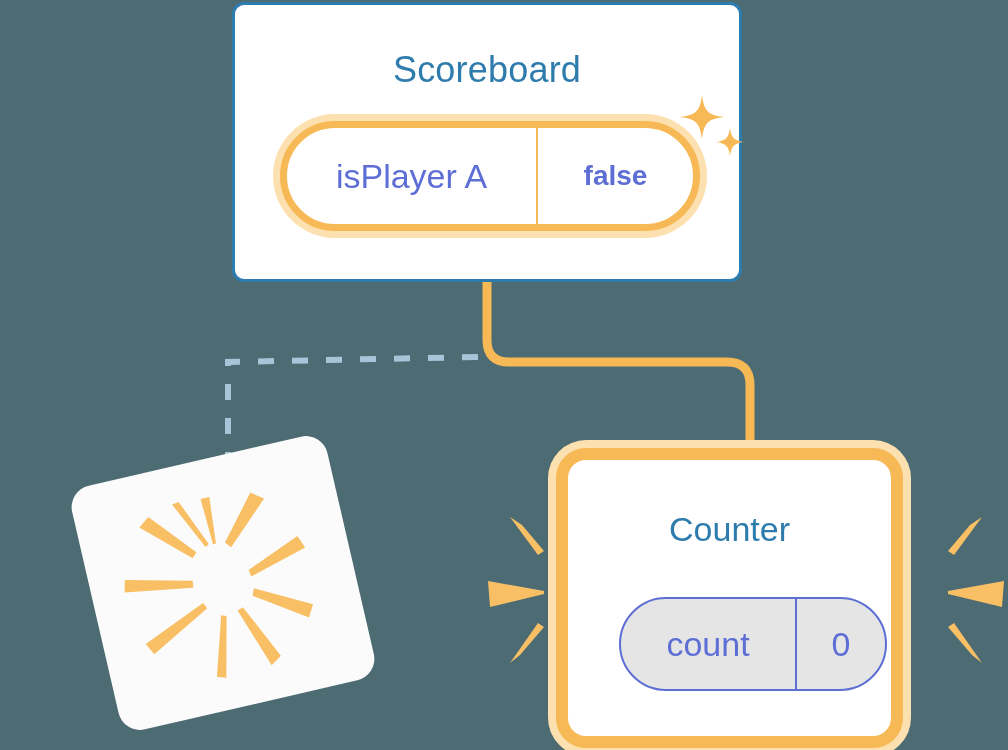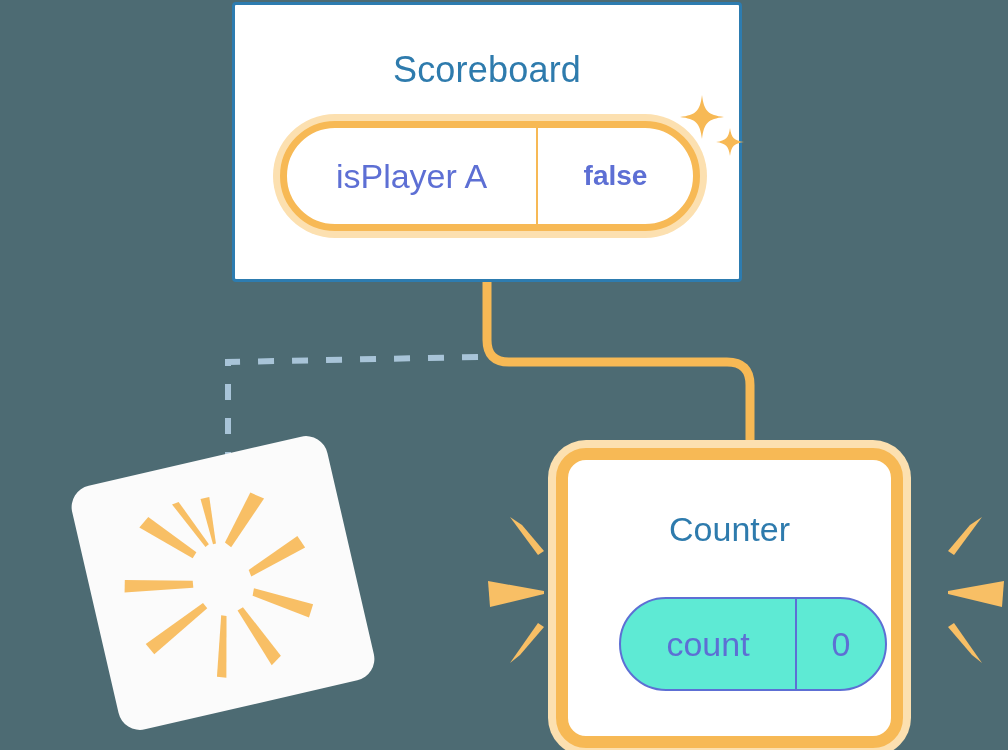--- a/index.html
+++ b/index.html
@@ -30,21 +30,21 @@
 
   
   #scoreboard-card {
     position: absolute;
     left: 232px;
     top: 2px;
     width: 510px;
     height: 280px;
     background: #ffffff;
     border: 3px solid #2d7cb0;
-    border-radius: 4px;
+    border-radius: 12px;
     box-sizing: border-box;
     z-index: 5;
   }
   #scoreboard-title {
     position: absolute;
     left: 0;
     top: 44px;
     width: 100%;
     text-align: center;
     color: #2e7bad;
@@ -119,21 +119,21 @@
     color: #2e7bad;
     font-size: 34px;
   }
   #counter-pill {
     position: absolute;
     left: 51px;
     top: 137px;
     width: 268px;
     height: 94px;
     box-sizing: border-box;
-    background: #5eead4;
+    background: #e5e5e5;
     border: 2px solid #5d6fd4;
     border-radius: 47px;
     display: flex;
     align-items: stretch;
     overflow: hidden;
   }
   #counter-pill-key {
     flex: 0 0 176px;
     display: flex;
     align-items: center;

